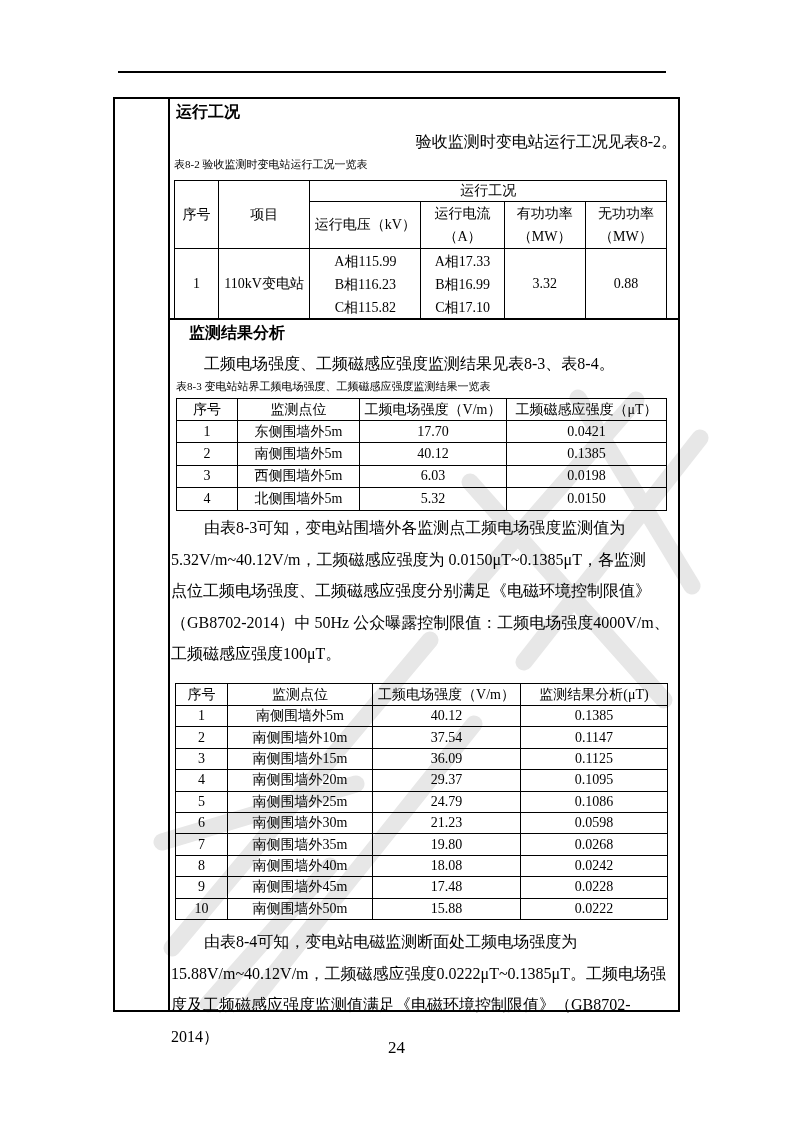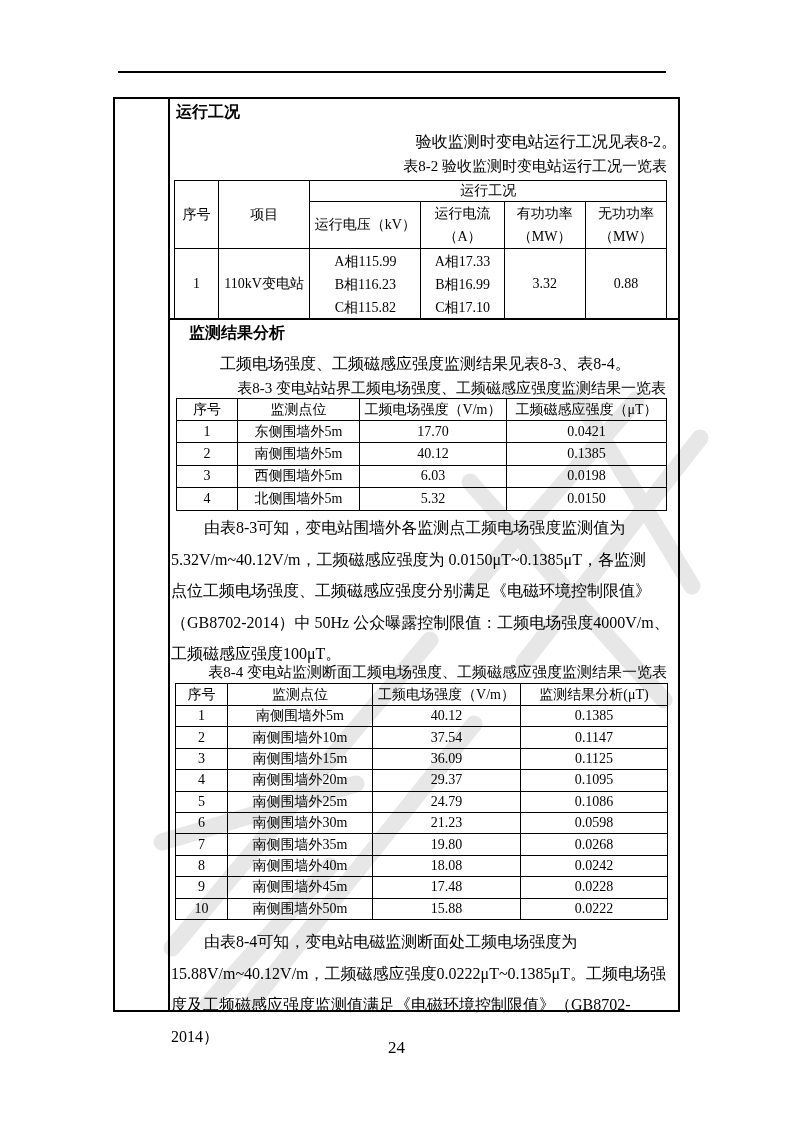--- a/index.html
+++ b/index.html
@@ -24,25 +24,25 @@
     position:absolute;font-family:"Liberation Sans","DejaVu Sans",sans-serif;
     font-weight:bold;font-size:16px;white-space:nowrap;
   }
   .h1{left:61px;top:3px;}
   .h2{left:74px;top:224px;}
   .para{
     position:absolute;font-size:16px;line-height:31.6px;white-space:pre-line;
     width:506px;left:56px;text-indent:33px;
   }
   .intro1{top:27px;text-align:right;}
-  .intro2{top:249px;padding-left:16px;}
+  .intro2{top:249px;}
   .p1{top:413px;}
   .p2{top:827px;}
   .cap{
-    position:absolute;font-size:15px;text-align:right;white-space:nowrap;
+    position:absolute;font-size:11px;text-align:left;white-space:nowrap;
   }
   .cap2{left:59px;width:493px;top:58px;}
   .cap3{left:61px;width:490px;top:280px;}
   .cap4{left:60px;width:492px;top:564px;}
   table.t{
     position:absolute;border-collapse:collapse;table-layout:fixed;
     font-size:14px;text-align:center;
   }
   table.t th,table.t td{
     border:1.5px solid #000;font-weight:normal;padding:0;
@@ -174,21 +174,20 @@
           </tr>
         </tbody>
     </table>
 
     <div class="para p1">由表8-3可知，变电站围墙外各监测点工频电场强度监测值为
 5.32V/m~40.12V/m，工频磁感应强度为 0.0150μT~0.1385μT，各监测
 点位工频电场强度、工频磁感应强度分别满足《电磁环境控制限值》
 （GB8702-2014）中 50Hz 公众曝露控制限值：工频电场强度4000V/m、
 工频磁感应强度100μT。</div>
 
-    <div class="cap cap4">表8-4  变电站监测断面工频电场强度、工频磁感应强度监测结果一览表</div>
 
     <table class="t t4">
       <colgroup>
         <col style="width:52px">
           <col style="width:145px">
           <col style="width:148px">
           <col style="width:147px">
       </colgroup>
       <thead>
         <tr>

